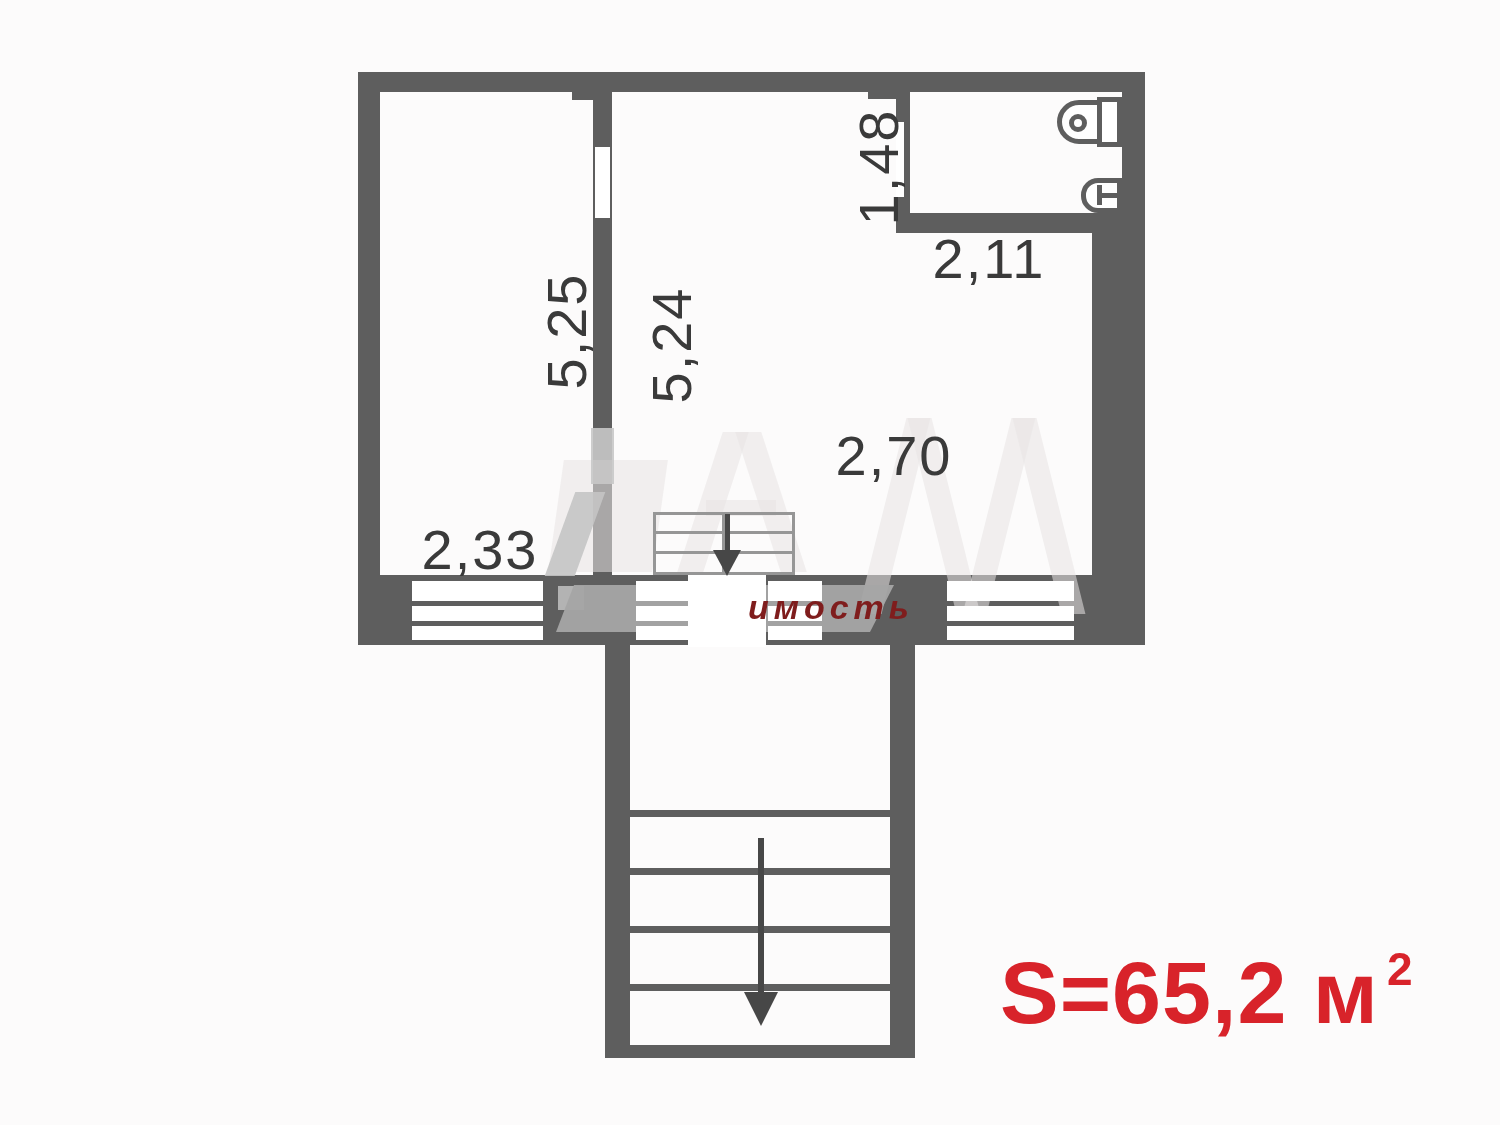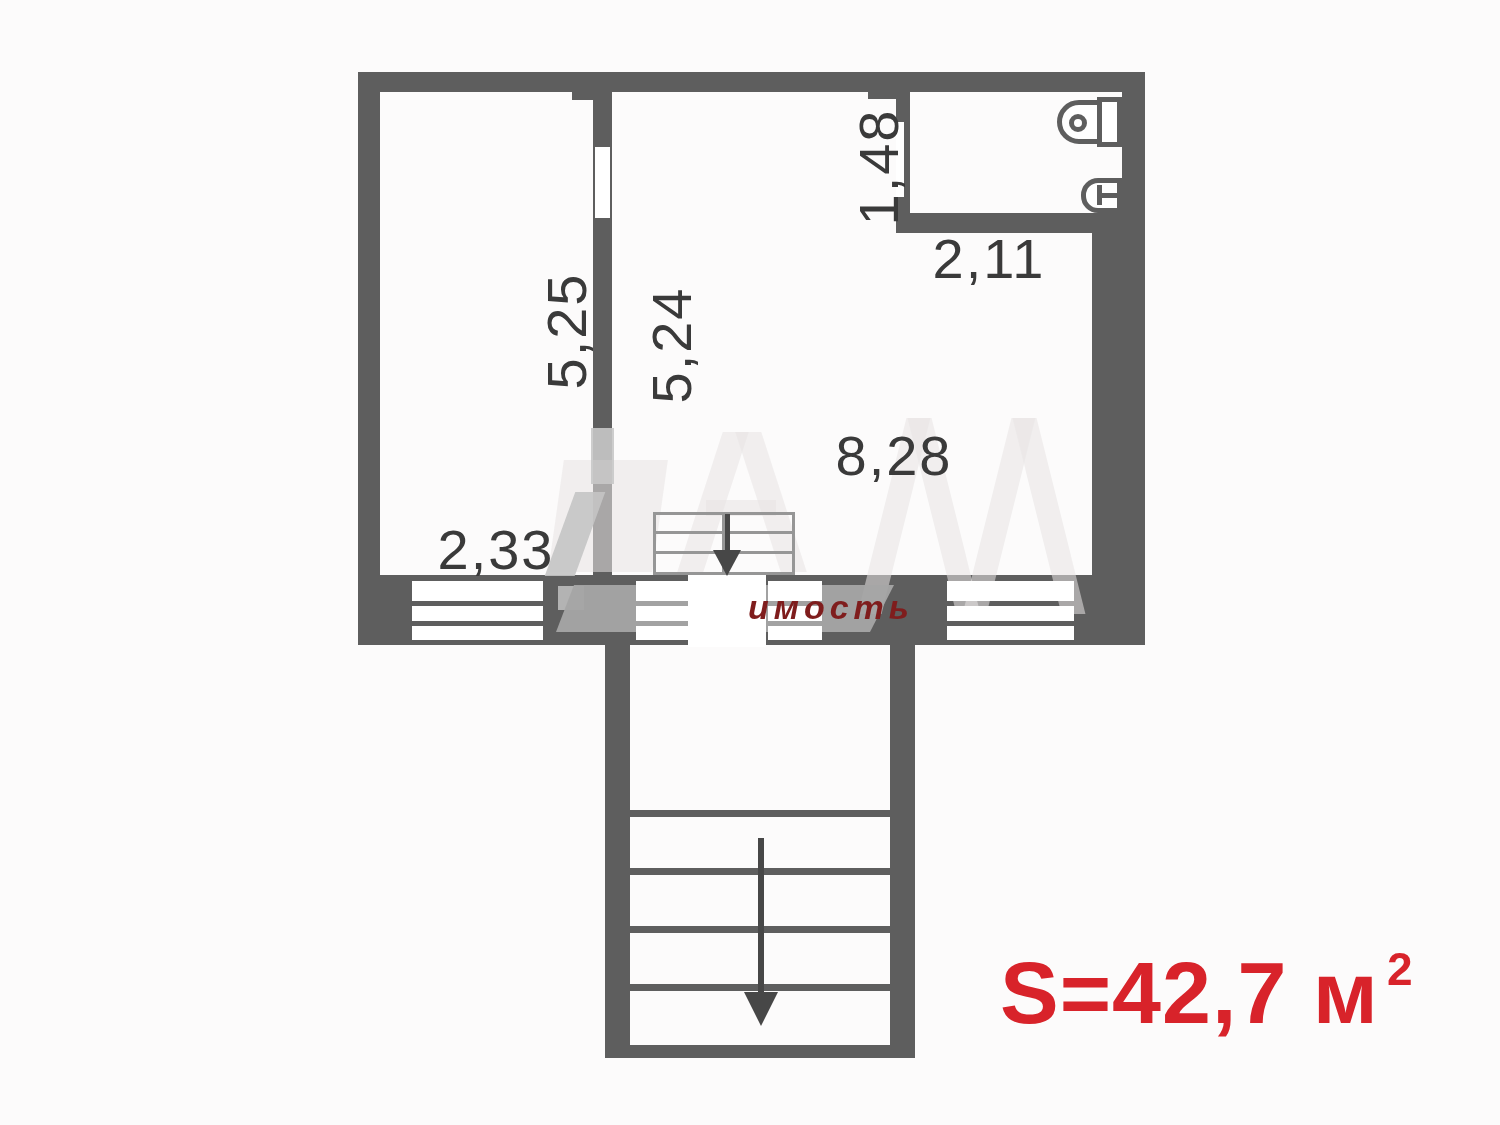--- a/index.html
+++ b/index.html
@@ -130,24 +130,24 @@
 
   <div class="fixture" style="left:1057px;top:100px;width:46px;height:44px;border-radius:22px 0 0 22px;"></div>
   <div class="fixture" style="left:1069px;top:114px;width:18px;height:18px;border-radius:50%;"></div>
   <div class="fixture" style="left:1097px;top:97px;width:25px;height:50px;"></div>
   <div class="fixture" style="left:1081px;top:178px;width:41px;height:35px;border-radius:17px 0 0 17px;"></div>
   <div class="wall" style="left:1099px;top:193px;width:23px;height:5px;"></div>
   <div class="wall" style="left:1097px;top:185px;width:5px;height:20px;"></div>
 
   <div class="bandtext">имость</div>
 
-  <div class="lbl" style="left:496px;top:549px;">2,33</div>
+  <div class="lbl" style="left:480px;top:549px;">2,33</div>
   <div class="vlbl" style="left:566px;top:331px;">5,25</div>
   <div class="vlbl" style="left:671px;top:345px;">5,24</div>
-  <div class="lbl" style="left:894px;top:455px;">8,28</div>
+  <div class="lbl" style="left:894px;top:455px;">2,70</div>
   <div class="lbl" style="left:989px;top:258px;">2,11</div>
   <div class="vlbl" style="left:878px;top:167px;">1,48</div>
 
   <div class="area">
-    <span>S=42,7 м</span><sup>2</sup>
+    <span>S=65,2 м</span><sup>2</sup>
   </div>
 
 </div>
 
 </body></html>

